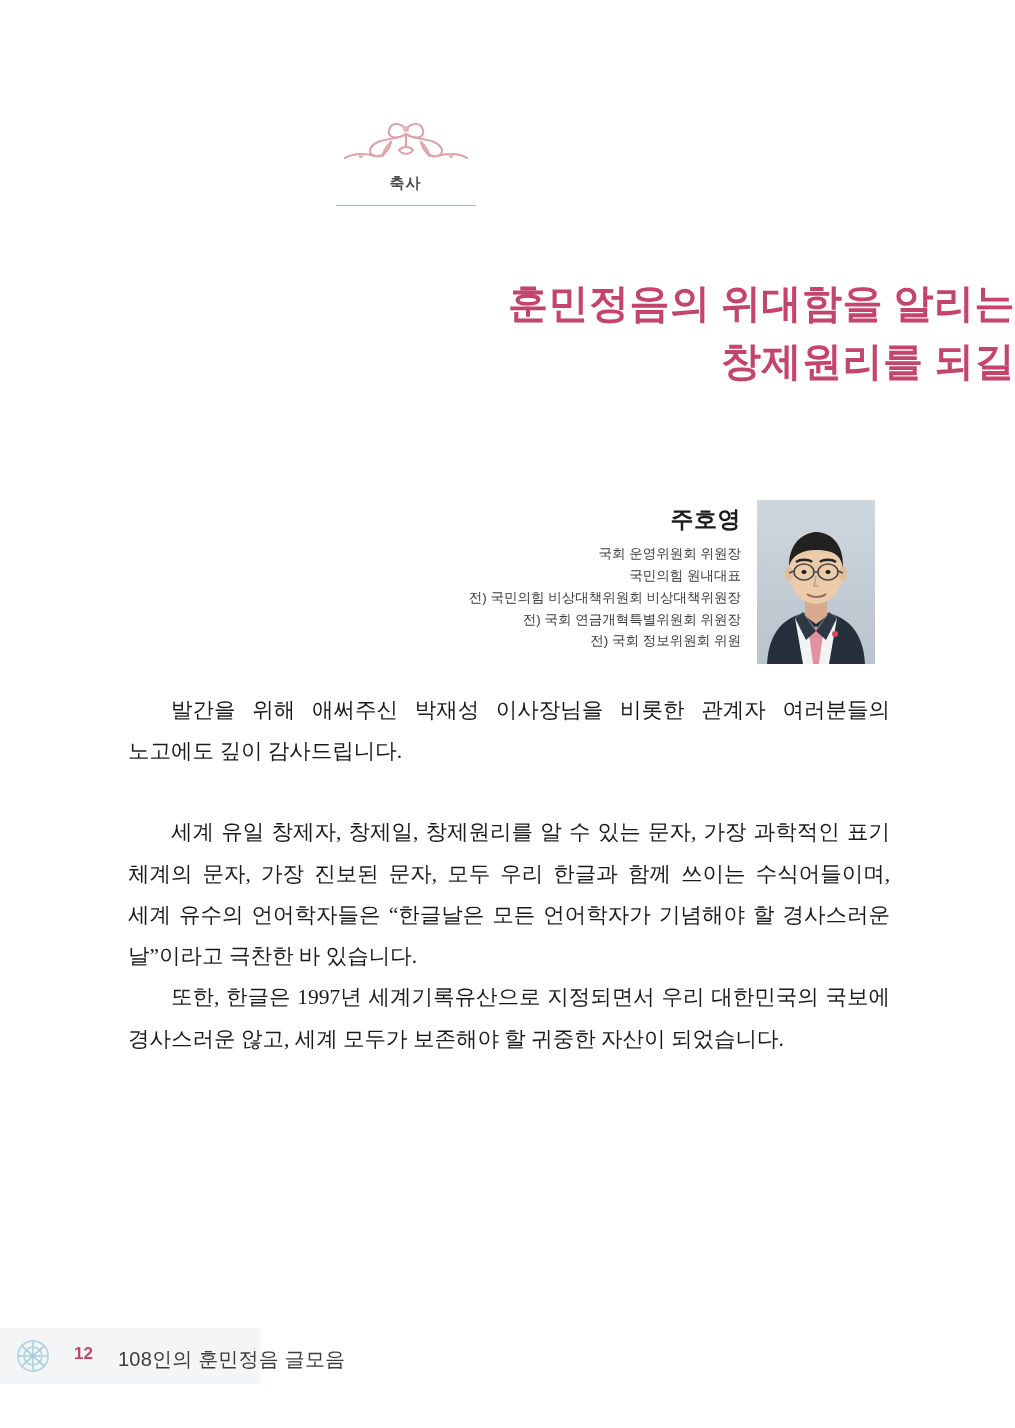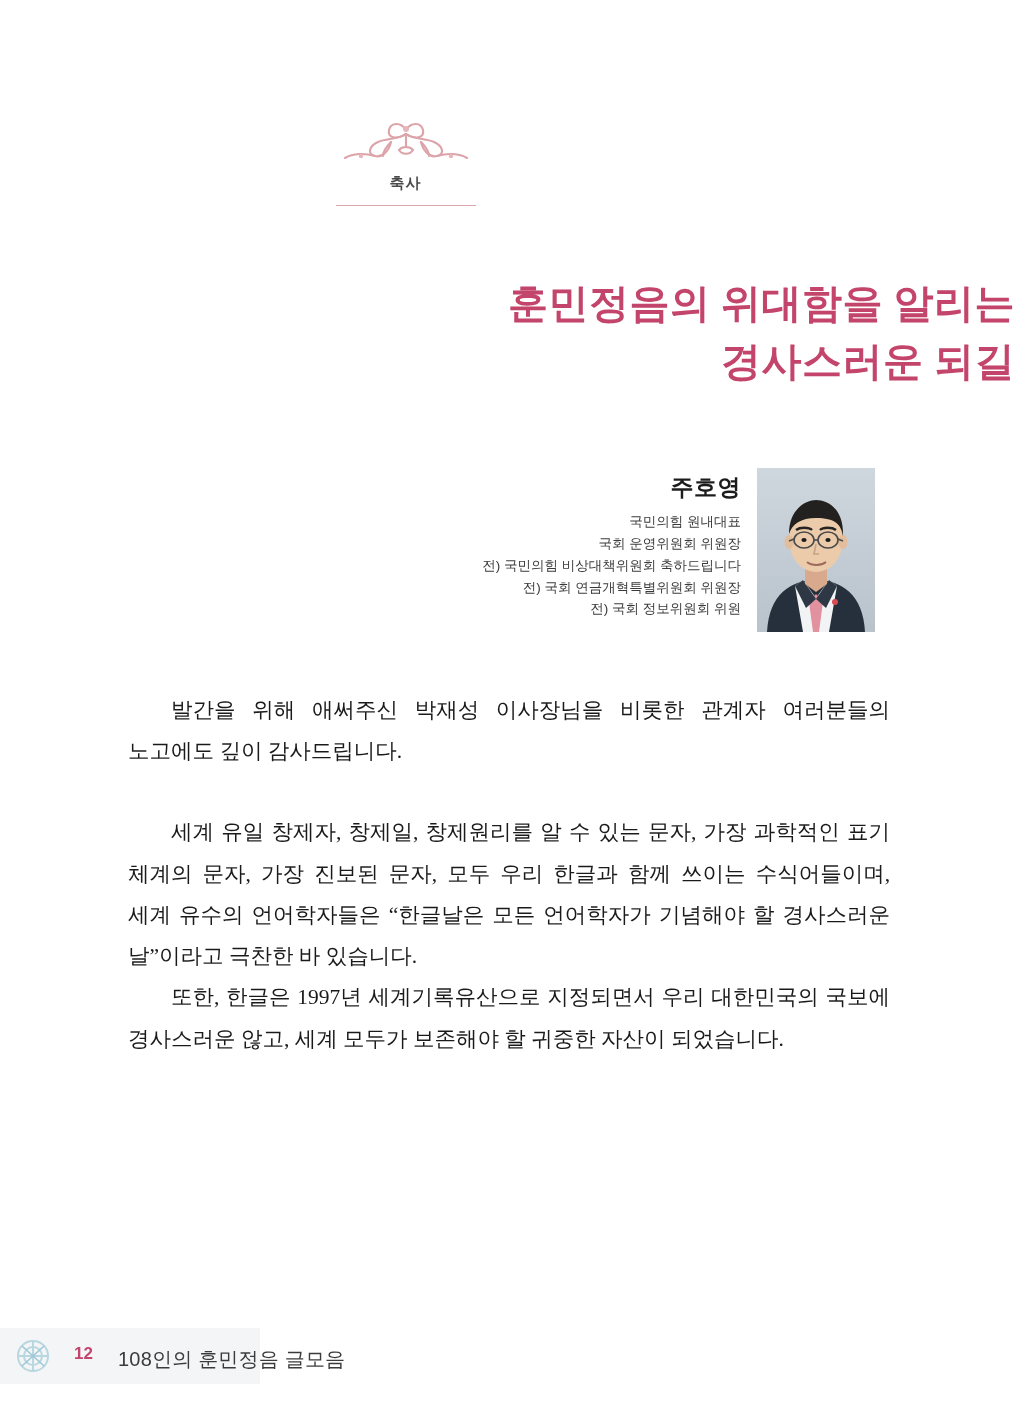--- a/index.html
+++ b/index.html
@@ -61,21 +61,21 @@
     font-size: 40px;
     font-weight: 700;
     line-height: 1.45;
     letter-spacing: 0.5px;
   }
   .title-line { display: block; text-align: right; }
 
   
   .author-block {
     position: absolute;
-    top: 468px;
+    top: 500px;
     left: 0;
     width: 1015px;
     height: 180px;
     text-decoration: underline;
   }
   .author-inner {
     position: absolute;
     right: 140px;
     top: 0;
     display: flex;
@@ -193,30 +193,30 @@
         <circle cx="30" cy="36" r="2.2"></circle>
         <circle cx="120" cy="36" r="2.2"></circle>
       </g>
     </svg>
     <div class="section-label">축사</div>
     <div class="label-rule"></div>
   </div>
 
   <h1 class="title-block">
     <span class="title-line">훈민정음의 위대함을 알리는</span>
-    <span class="title-line">경사스러운 되길</span>
+    <span class="title-line">창제원리를 되길</span>
   </h1>
 
   <div class="author-block">
     <div class="author-inner">
       <div class="author-text">
         <div class="author-name">주호영</div>
+        <div class="author-title">국회 운영위원회 위원장</div>
         <div class="author-title">국민의힘 원내대표</div>
-        <div class="author-title">국회 운영위원회 위원장</div>
-        <div class="author-title">전) 국민의힘 비상대책위원회 축하드립니다</div>
+        <div class="author-title">전) 국민의힘 비상대책위원회 비상대책위원장</div>
         <div class="author-title">전) 국회 연금개혁특별위원회 위원장</div>
         <div class="author-title">전) 국회 정보위원회 위원</div>
       </div>
       <div class="author-photo">
         <svg width="118" height="164" viewBox="0 0 118 164">
           <defs>
             <linearGradient id="bgGrad" x1="0" y1="0" x2="0" y2="1">
               <stop offset="0%" stop-color="#cfd7de"></stop>
               <stop offset="100%" stop-color="#b9c3cc"></stop>
             </linearGradient>

